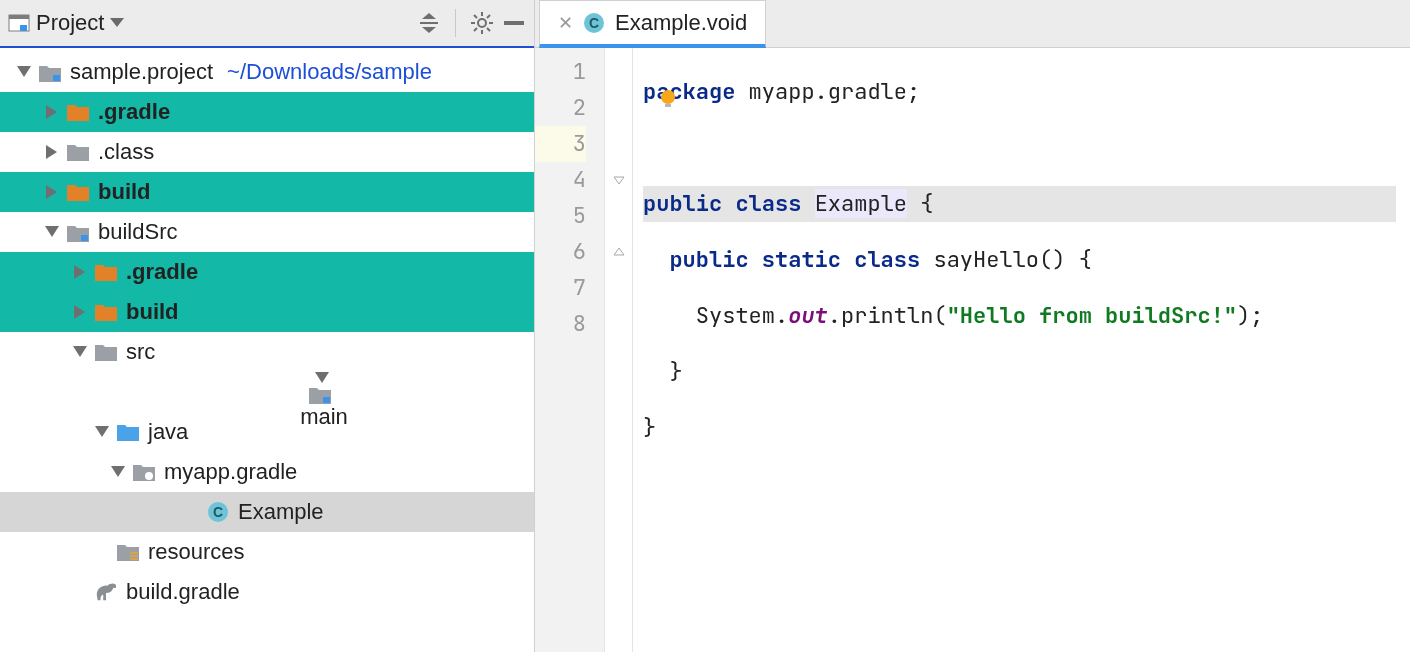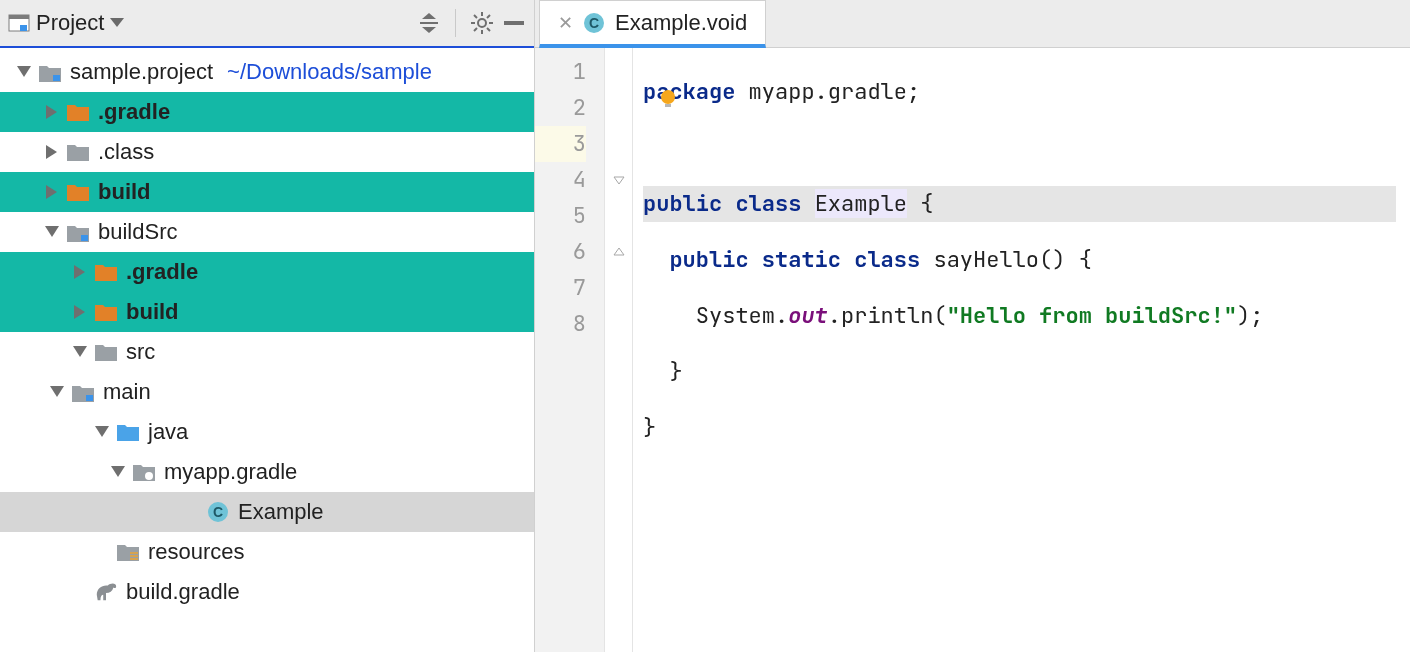--- a/index.html
+++ b/index.html
@@ -26,21 +26,21 @@
   .tree-row .arrow { width: 20px; height: 20px; display: flex; align-items: center; justify-content: center; color: #7b7b7b; margin-right: 4px; }
   .tree-row .icon  { width: 24px; height: 24px; display: flex; align-items: center; justify-content: center; margin-right: 8px; }
   .tree-row .lbl   { }
   .tree-row.selected { background: #d6d6d6; }
   .tree-row.excluded { background: #14b8a6; font-weight: bold; }  
   .tree-row .dim { color: #1d4ed8; margin-left: 14px; }
 
   .indent-0 { padding-left: 14px; }
   .indent-1 { padding-left: 42px; }
   .indent-2 { padding-left: 70px; }
-  .indent-3 { padding-left: 47px; }
+  .indent-3 { padding-left: 114px; flex-direction: column; }
   .indent-4 { padding-left: 92px; }
   .indent-5 { padding-left: 108px; }
   .indent-6 { padding-left: 182px; }
 
   
   .folder-svg { width:22px; height:18px; }
   .module-svg { width:22px; height:20px; }
   .class-svg  { width:22px; height:22px; }
   .elephant-svg { width:26px; height:22px; }
 

